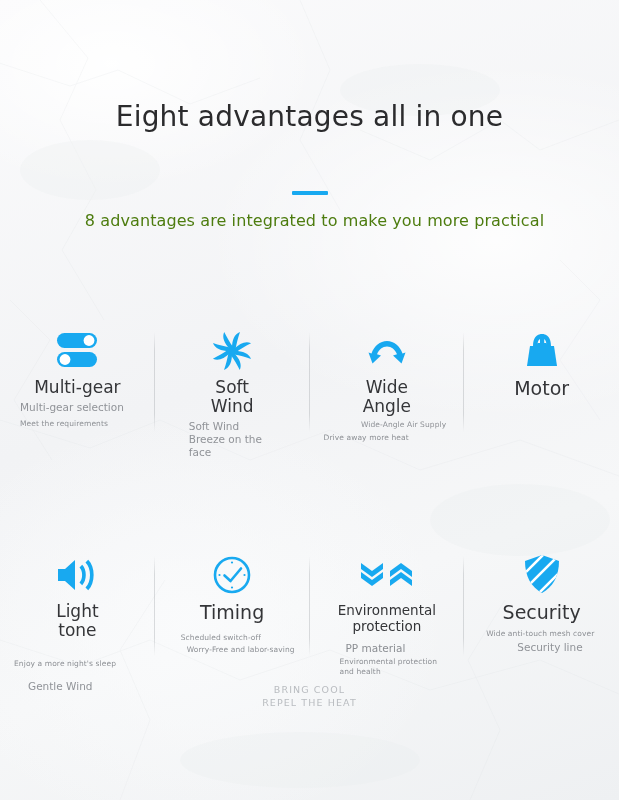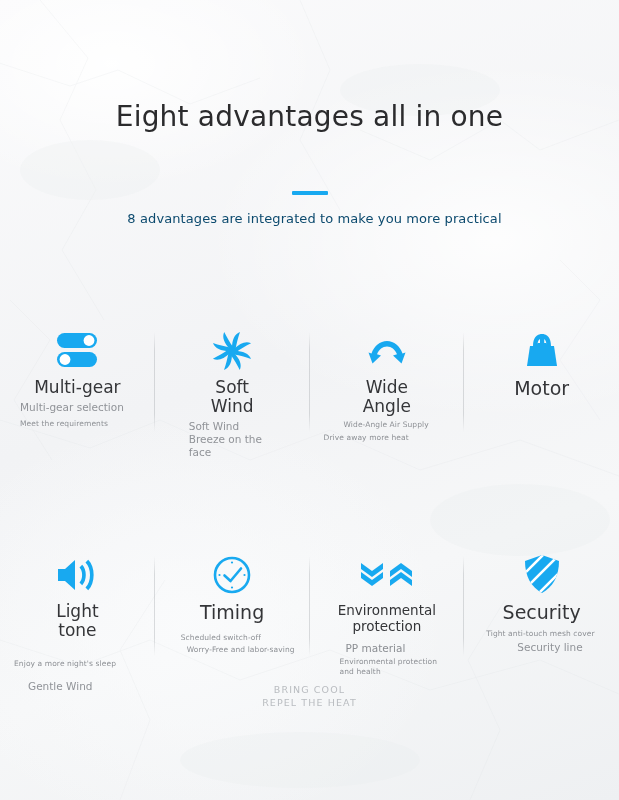--- a/index.html
+++ b/index.html
@@ -23,21 +23,21 @@
   .hdr{position:absolute;left:0;right:0;top:100px;text-align:center;}
   .hdr h1{
     margin:0;font-weight:400;font-size:28px;letter-spacing:.2px;
     color:#2b2b2d;font-family:"DejaVu Sans",sans-serif;
   }
   .accent-bar{
     width:36px;height:4px;background:#18a9f0;border-radius:1px;
     margin:58px auto 0;
   }
   .sub{
-    margin:16px auto 0;font-size:13px;color:#0c4a6e;letter-spacing:.1px;
+    margin:16px auto 0;font-size:16px;color:#4d7c0f;letter-spacing:.1px;
     font-family:"DejaVu Sans",sans-serif;
     padding-left:10px;
   }
   
   .grid{position:absolute;left:0;top:318px;width:619px;}
   .row{display:flex;position:relative;}
   .cell{
     width:154.75px;position:relative;box-sizing:border-box;
     padding-top:10px;
   }
@@ -153,21 +153,21 @@
       <div class="icon">
         <svg width="62" height="34" viewBox="0 0 62 34">
           <g fill="#18a9f0">
             <path d="M31 7 C24 7 18 12 15.5 19.5 L12.5 18.5 L16.5 29.5 L25 21.5 L21 20.3 C23 15.5 26.5 12.5 31 12.5 Z"></path>
             <path d="M31 7 C38 7 44 12 46.5 19.5 L49.5 18.5 L45.5 29.5 L37 21.5 L41 20.3 C39 15.5 35.5 12.5 31 12.5 Z"></path>
           </g>
         </svg>
       </div>
       <div class="ttl" style="max-width:82px;margin-left:auto;margin-right:auto;">Wide Angle</div>
       <div class="desc">
-        <div class="d1" style="left:34px;right:18px;top:0;text-align:left;">Wide-Angle Air Supply</div>
+        <div class="d1" style="left:34px;right:18px;top:0;text-align:right;">Wide-Angle Air Supply</div>
         <div class="d1" style="left:14px;right:8px;top:13px;text-align:left;">Drive away more heat</div>
       </div>
       <div class="divider"></div>
     </div>
 
     <div class="cell">
       <div class="icon">
         <svg width="48" height="42" viewBox="0 0 48 42">
           <g fill="#18a9f0">
             <path d="M12 16 L36 16 L39 36 L9 36 Z"></path>
@@ -253,21 +253,21 @@
           <path d="M22 3 L39 9 C39 24 33 35 22 41 C11 35 5 24 5 9 Z" fill="#18a9f0"></path>
           <g clip-path="url(#shieldClip)" stroke="#ffffff" stroke-width="2.6">
             <line x1="-4" y1="30" x2="30" y2="-4"></line>
             <line x1="2" y1="40" x2="40" y2="2"></line>
             <line x1="12" y1="48" x2="48" y2="12"></line>
           </g>
         </svg>
       </div>
       <div class="ttl lg">Security</div>
       <div class="desc">
-        <div class="d1" style="left:22px;right:12px;top:2px;text-align:left;">Tight anti-touch mesh cover</div>
+        <div class="d1" style="left:22px;right:12px;top:2px;text-align:left;">Wide anti-touch mesh cover</div>
         <div class="d2" style="left:38px;right:8px;top:14px;text-align:left;margin-left:15px;">Security line</div>
       </div>
 
     </div>
   </div>
 </div>
 
 <div class="footer">
   <div>BRING COOL</div>
   <div>REPEL THE HEAT</div>

